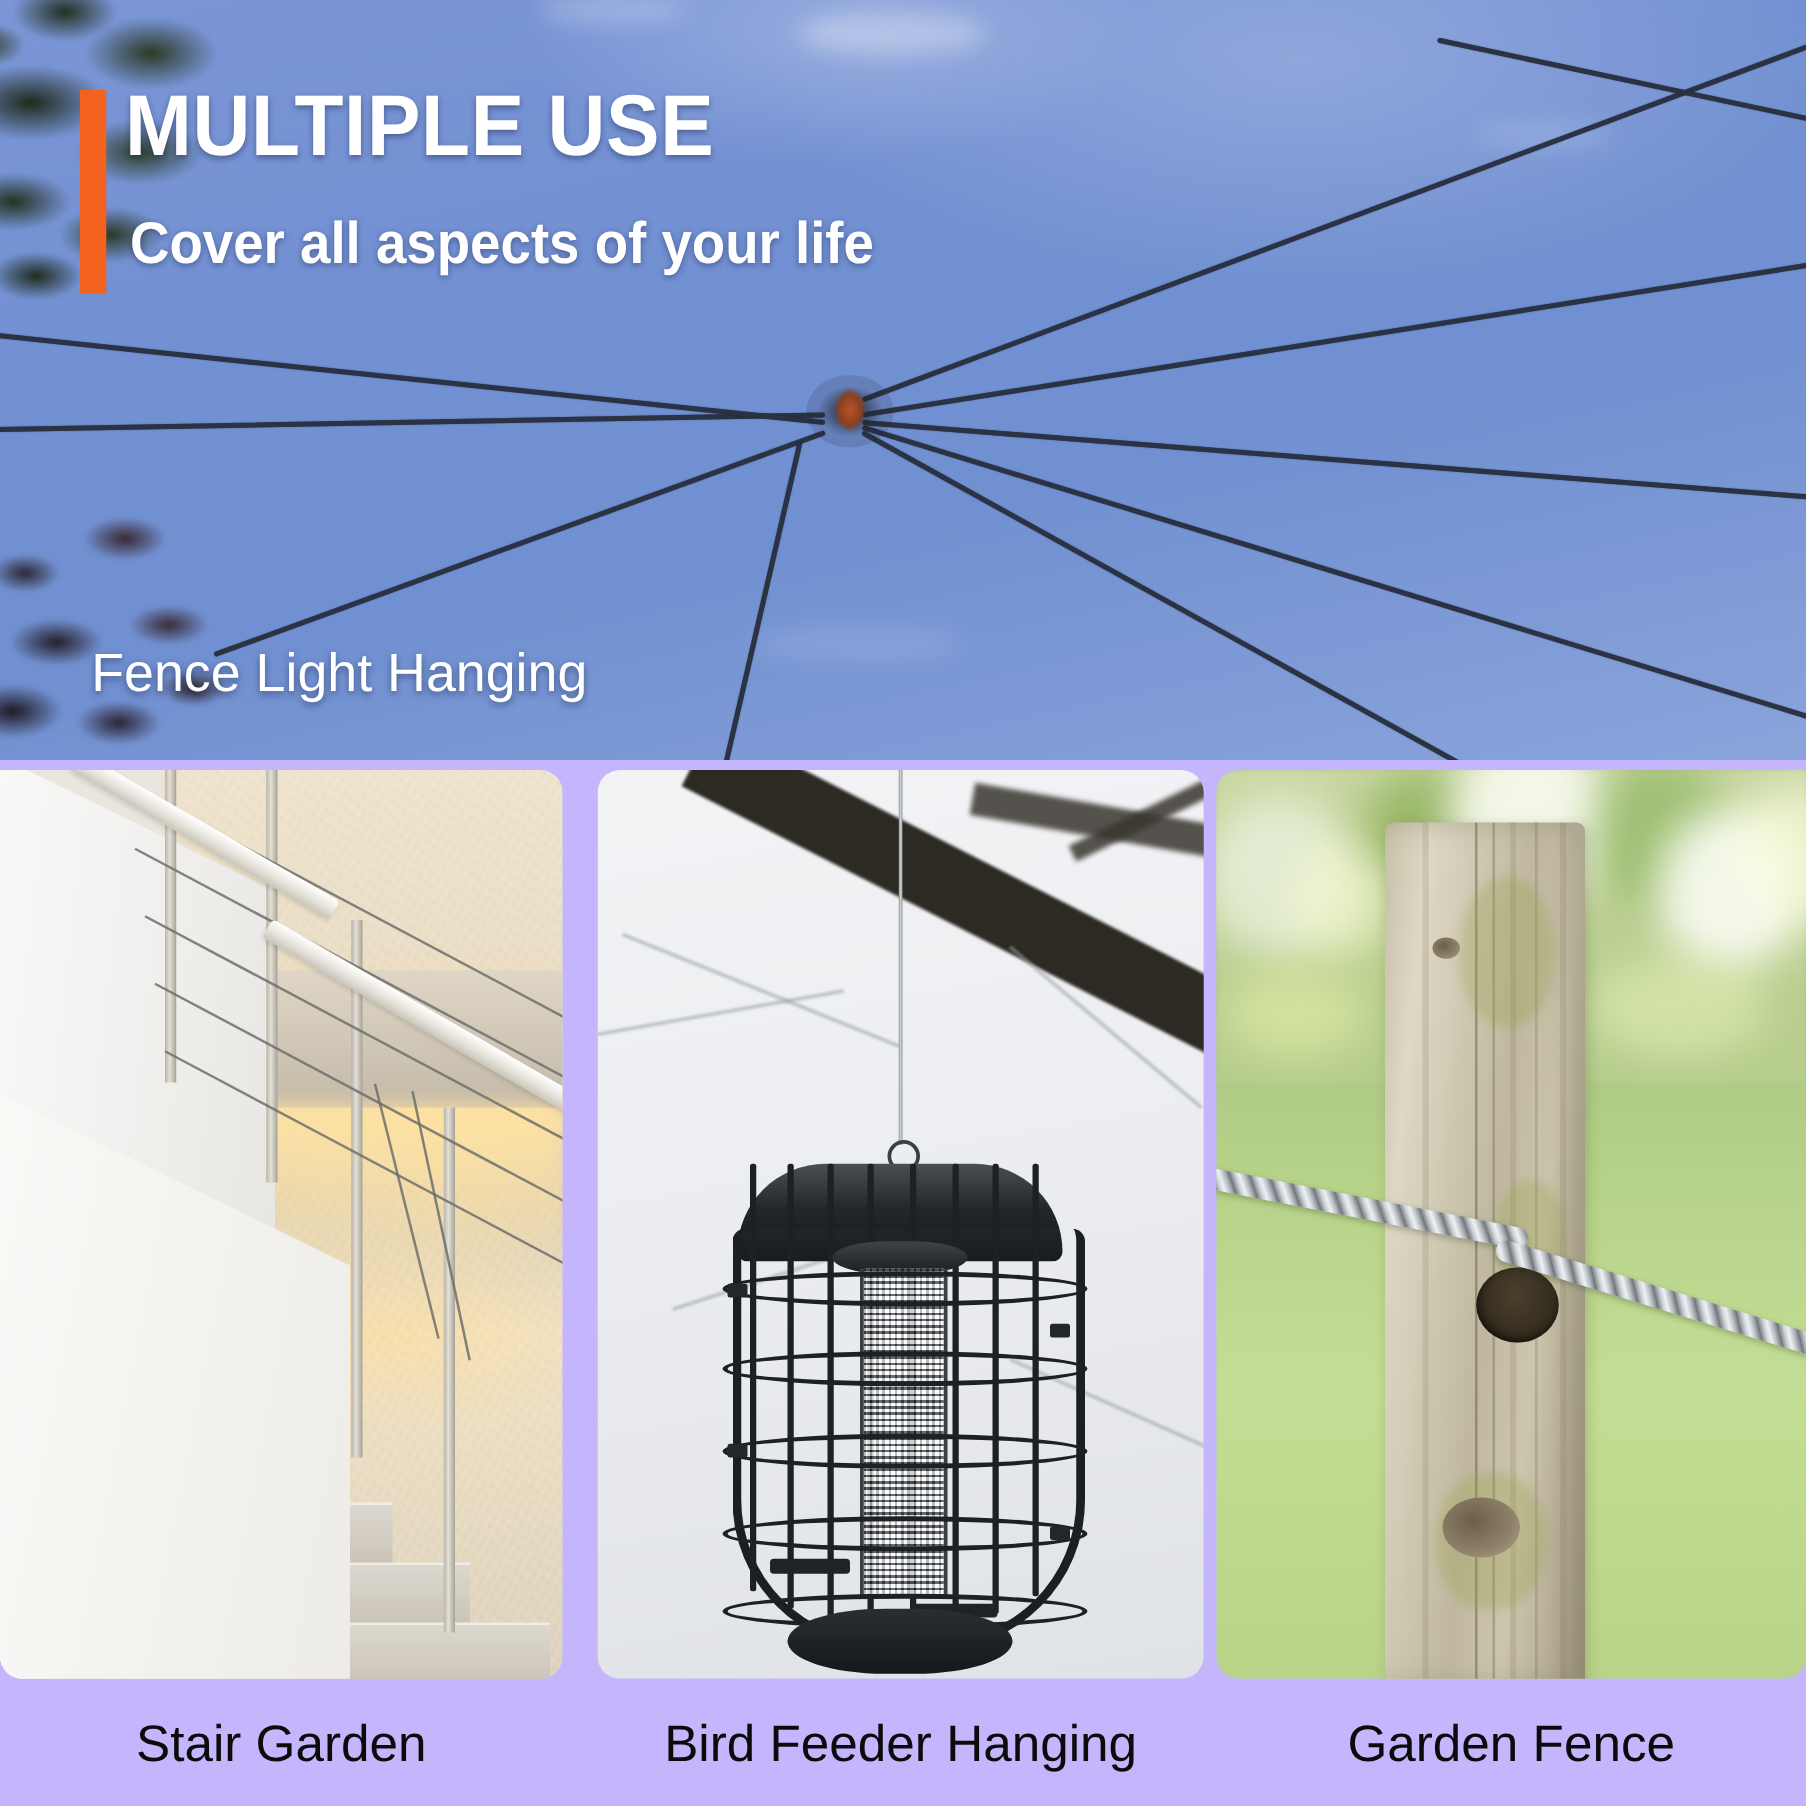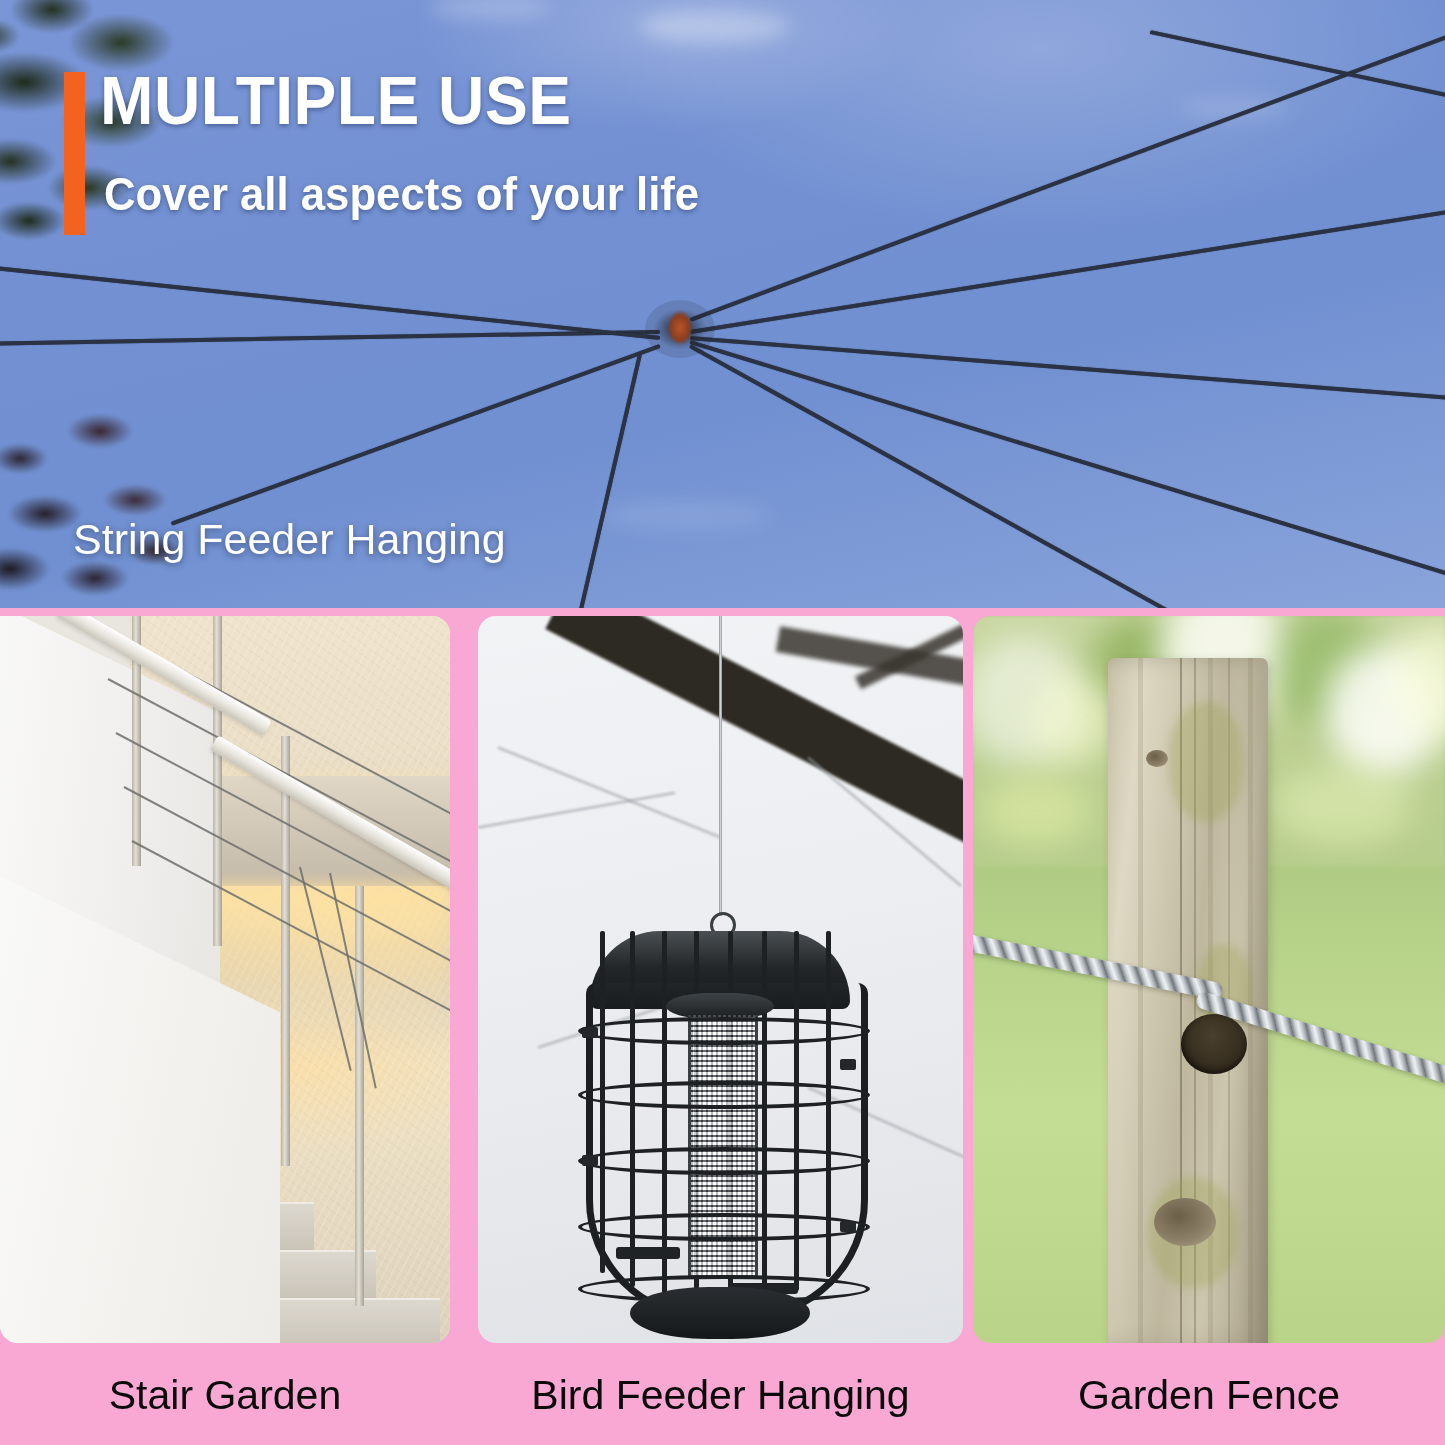--- a/index.html
+++ b/index.html
@@ -1,21 +1,21 @@
 <!DOCTYPE html>
 <html><head>
 <meta charset="utf-8">
 <style>
   html,body{margin:0;padding:0;}
   body{
     width:1445px;height:1445px;overflow:hidden;
     background:#ffffff;
     font-family:"Liberation Sans", sans-serif;
   }
-  .sheet{position:relative;width:1445px;height:1445px;background:#f9a8d4;}
+  .sheet{position:relative;width:1445px;height:1445px;background:#c4b5fd;}
 
   
   .hero{
     position:absolute;left:0;top:0;width:1445px;height:608px;
     overflow:hidden;
     background:
       radial-gradient(ellipse 700px 300px at 72% 8%, rgba(255,255,255,.20), rgba(255,255,255,0) 62%),
       radial-gradient(ellipse 420px 180px at 46% 4%, rgba(255,255,255,.22), rgba(255,255,255,0) 60%),
       linear-gradient(168deg,#7b96d6 0%, #7290d2 34%, #7190d1 62%, #8aa4db 100%);
   }
@@ -234,21 +234,21 @@
     <div class="bulb" style="left:440px;top:340px;"></div>
     <div class="bulb" style="left:548px;top:344px;"></div>
     <div class="bulb" style="left:622px;top:312px;"></div>
     <div class="bulb" style="left:476px;top:452px;"></div>
     <div class="bulb" style="left:604px;top:518px;"></div>
     <div class="bulb" style="left:316px;top:556px;"></div>
 
     <div class="accent-bar"></div>
     <div class="headline">MULTIPLE USE</div>
     <div class="subhead">Cover all aspects of your life</div>
-    <div class="hero-caption">String Feeder Hanging</div>
+    <div class="hero-caption">Fence Light Hanging</div>
   </div>
 
   <div class="panels">
 
     <div class="panel p1">
       <div class="stair">
         <div class="stucco">
             <div class="stucco-tex"></div>
           </div>
         <div class="soffit"></div>

